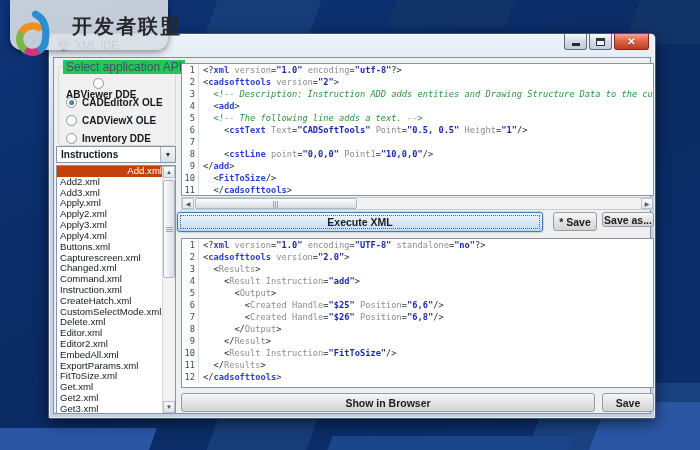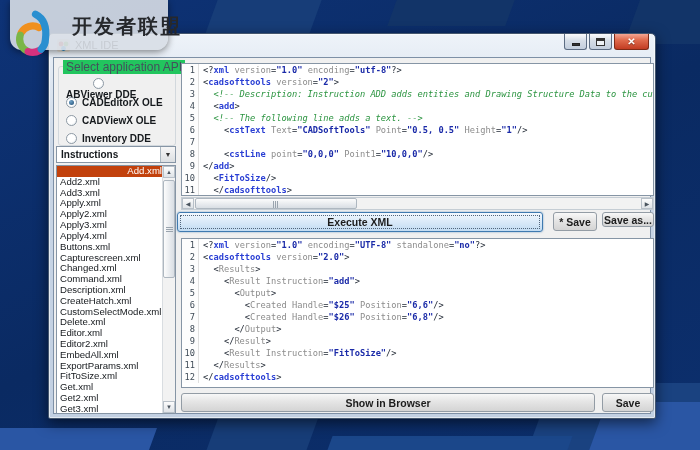--- a/index.html
+++ b/index.html
@@ -189,21 +189,21 @@
             <div class="li-item">Add2.xml</div>
             <div class="li-item">Add3.xml</div>
             <div class="li-item">Apply.xml</div>
             <div class="li-item">Apply2.xml</div>
             <div class="li-item">Apply3.xml</div>
             <div class="li-item">Apply4.xml</div>
             <div class="li-item">Buttons.xml</div>
             <div class="li-item">Capturescreen.xml</div>
             <div class="li-item">Changed.xml</div>
             <div class="li-item">Command.xml</div>
-            <div class="li-item">Description.xml</div>
+            <div class="li-item">Instruction.xml</div>
             <div class="li-item">CreateHatch.xml</div>
             <div class="li-item">CustomSelectMode.xml</div>
             <div class="li-item">Delete.xml</div>
             <div class="li-item">Editor.xml</div>
             <div class="li-item">Editor2.xml</div>
             <div class="li-item">EmbedAll.xml</div>
             <div class="li-item">ExportParams.xml</div>
             <div class="li-item">FitToSize.xml</div>
             <div class="li-item">Get.xml</div>
             <div class="li-item">Get2.xml</div>

